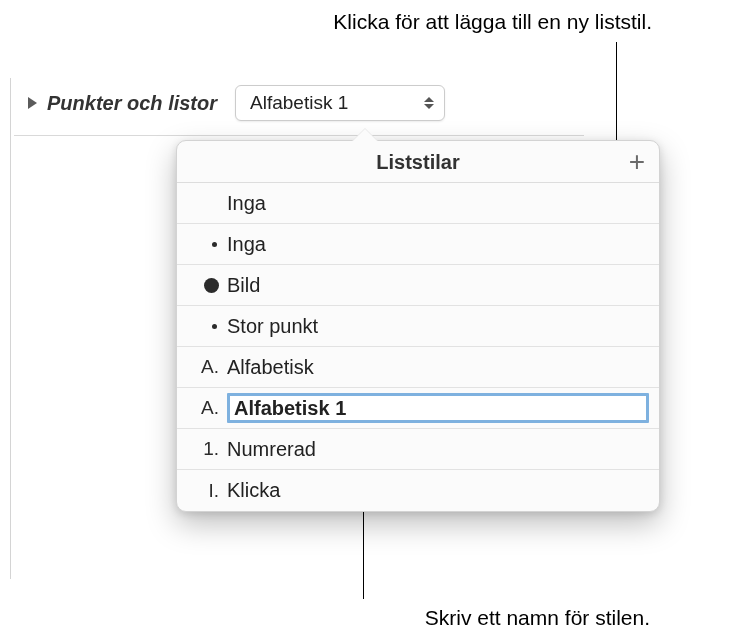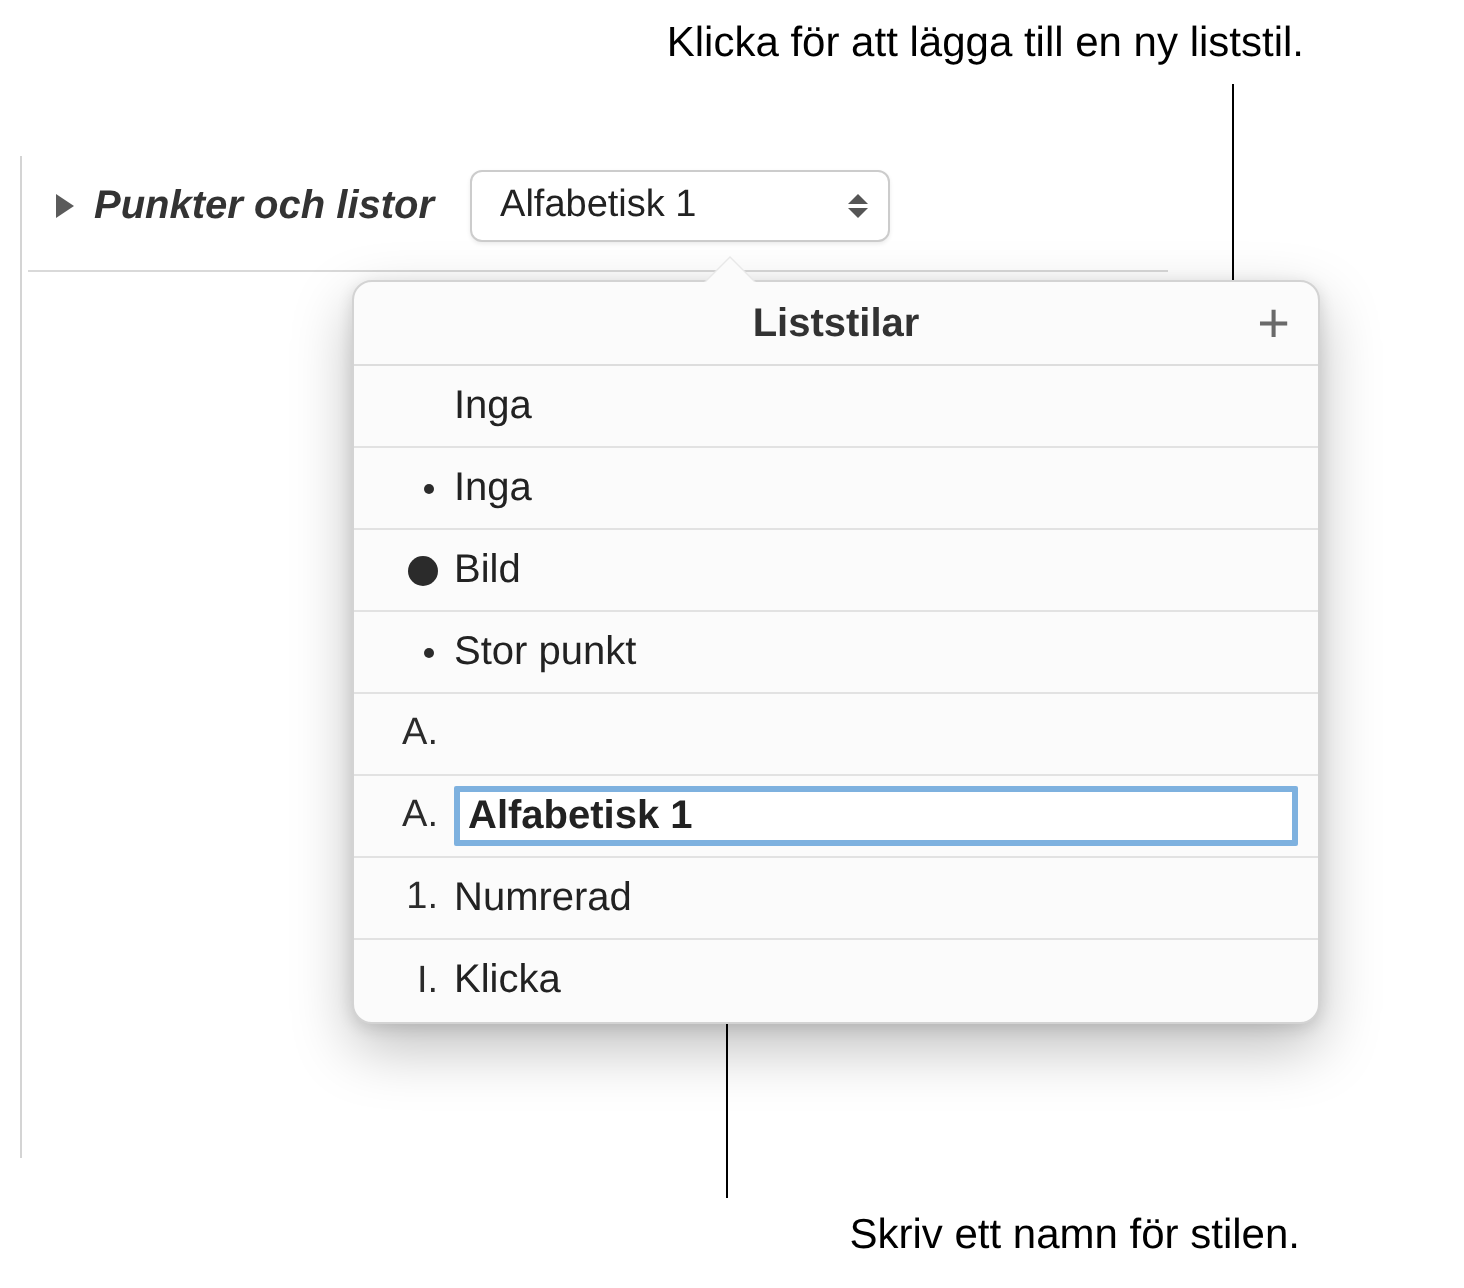--- a/index.html
+++ b/index.html
@@ -262,20 +262,21 @@
         <div class="style-name">Bild</div>
       </div>
       <div class="style-row">
         <div class="style-marker">
           <div class="marker-dot-small"></div>
         </div>
         <div class="style-name">Stor punkt</div>
       </div>
       <div class="style-row">
         <div class="style-marker">A.</div>
+        <div class="style-name">Alfabetisk</div>
       </div>
       <div class="style-row style-row-edit">
         <div class="style-marker">A.</div>
         <input class="style-edit-input" value="Alfabetisk 1" style="">
       </div>
       <div class="style-row">
         <div class="style-marker">1.</div>
         <div class="style-name">Numrerad</div>
       </div>
       <div class="style-row">

